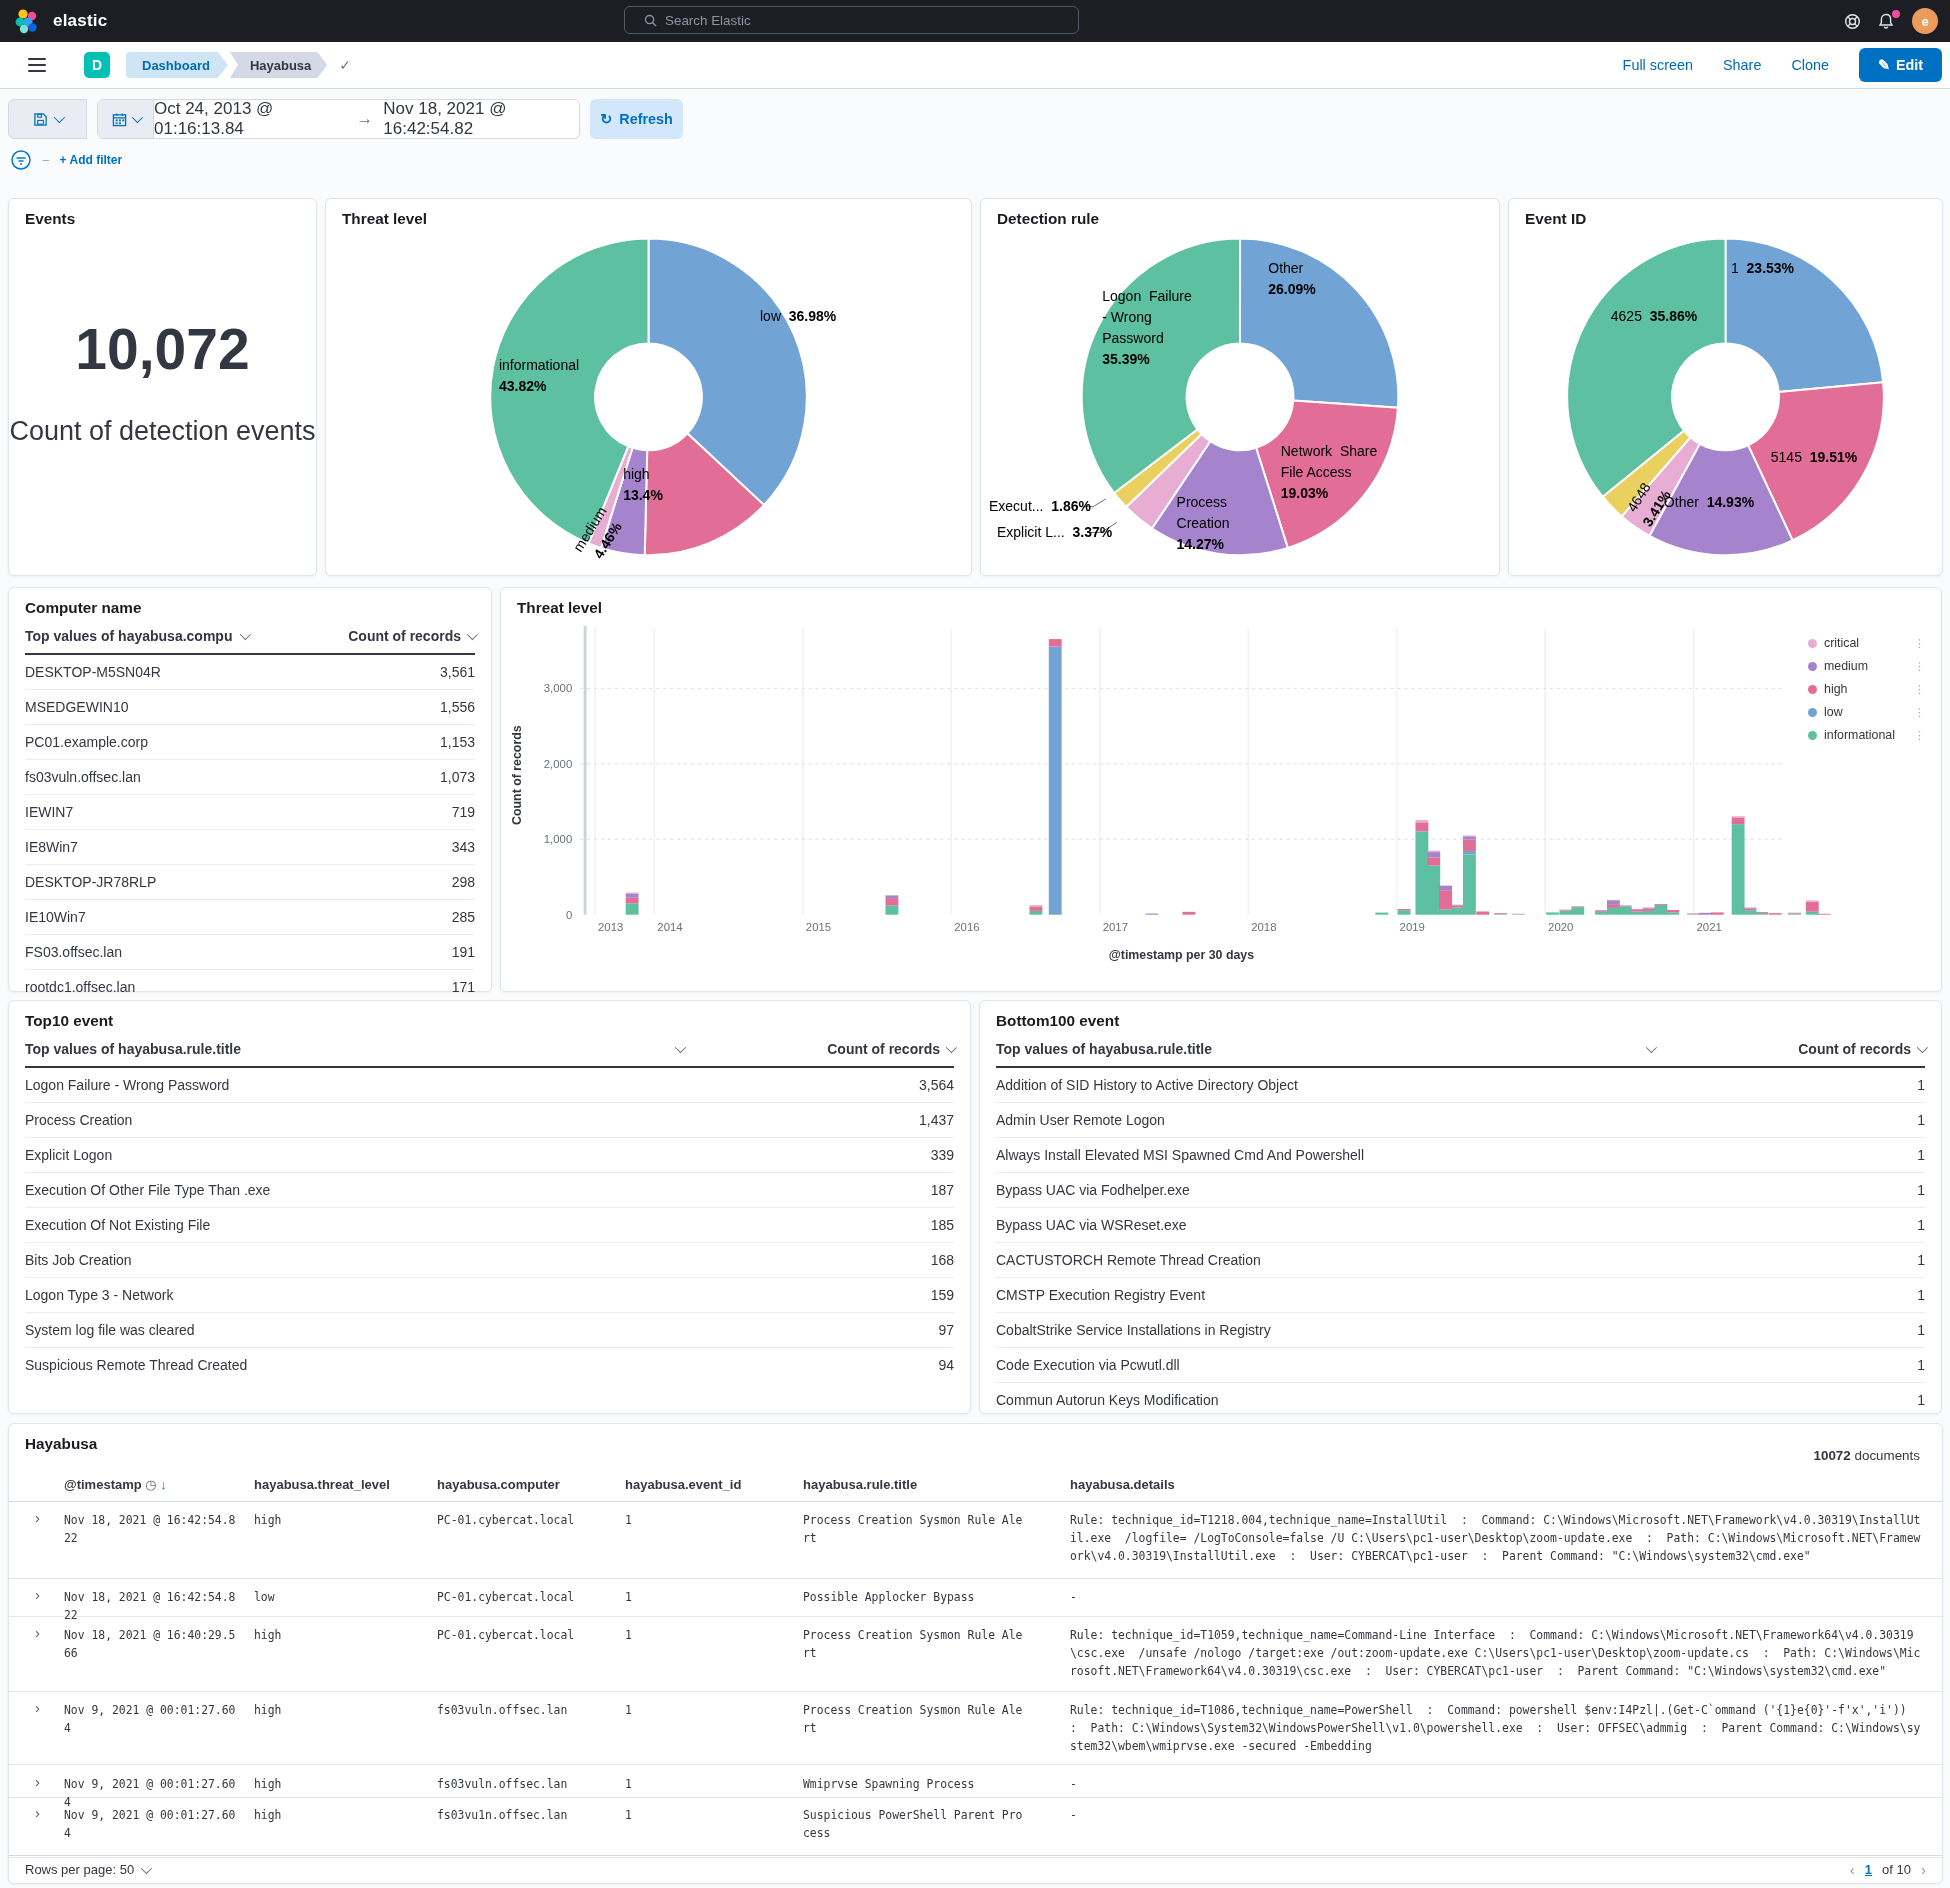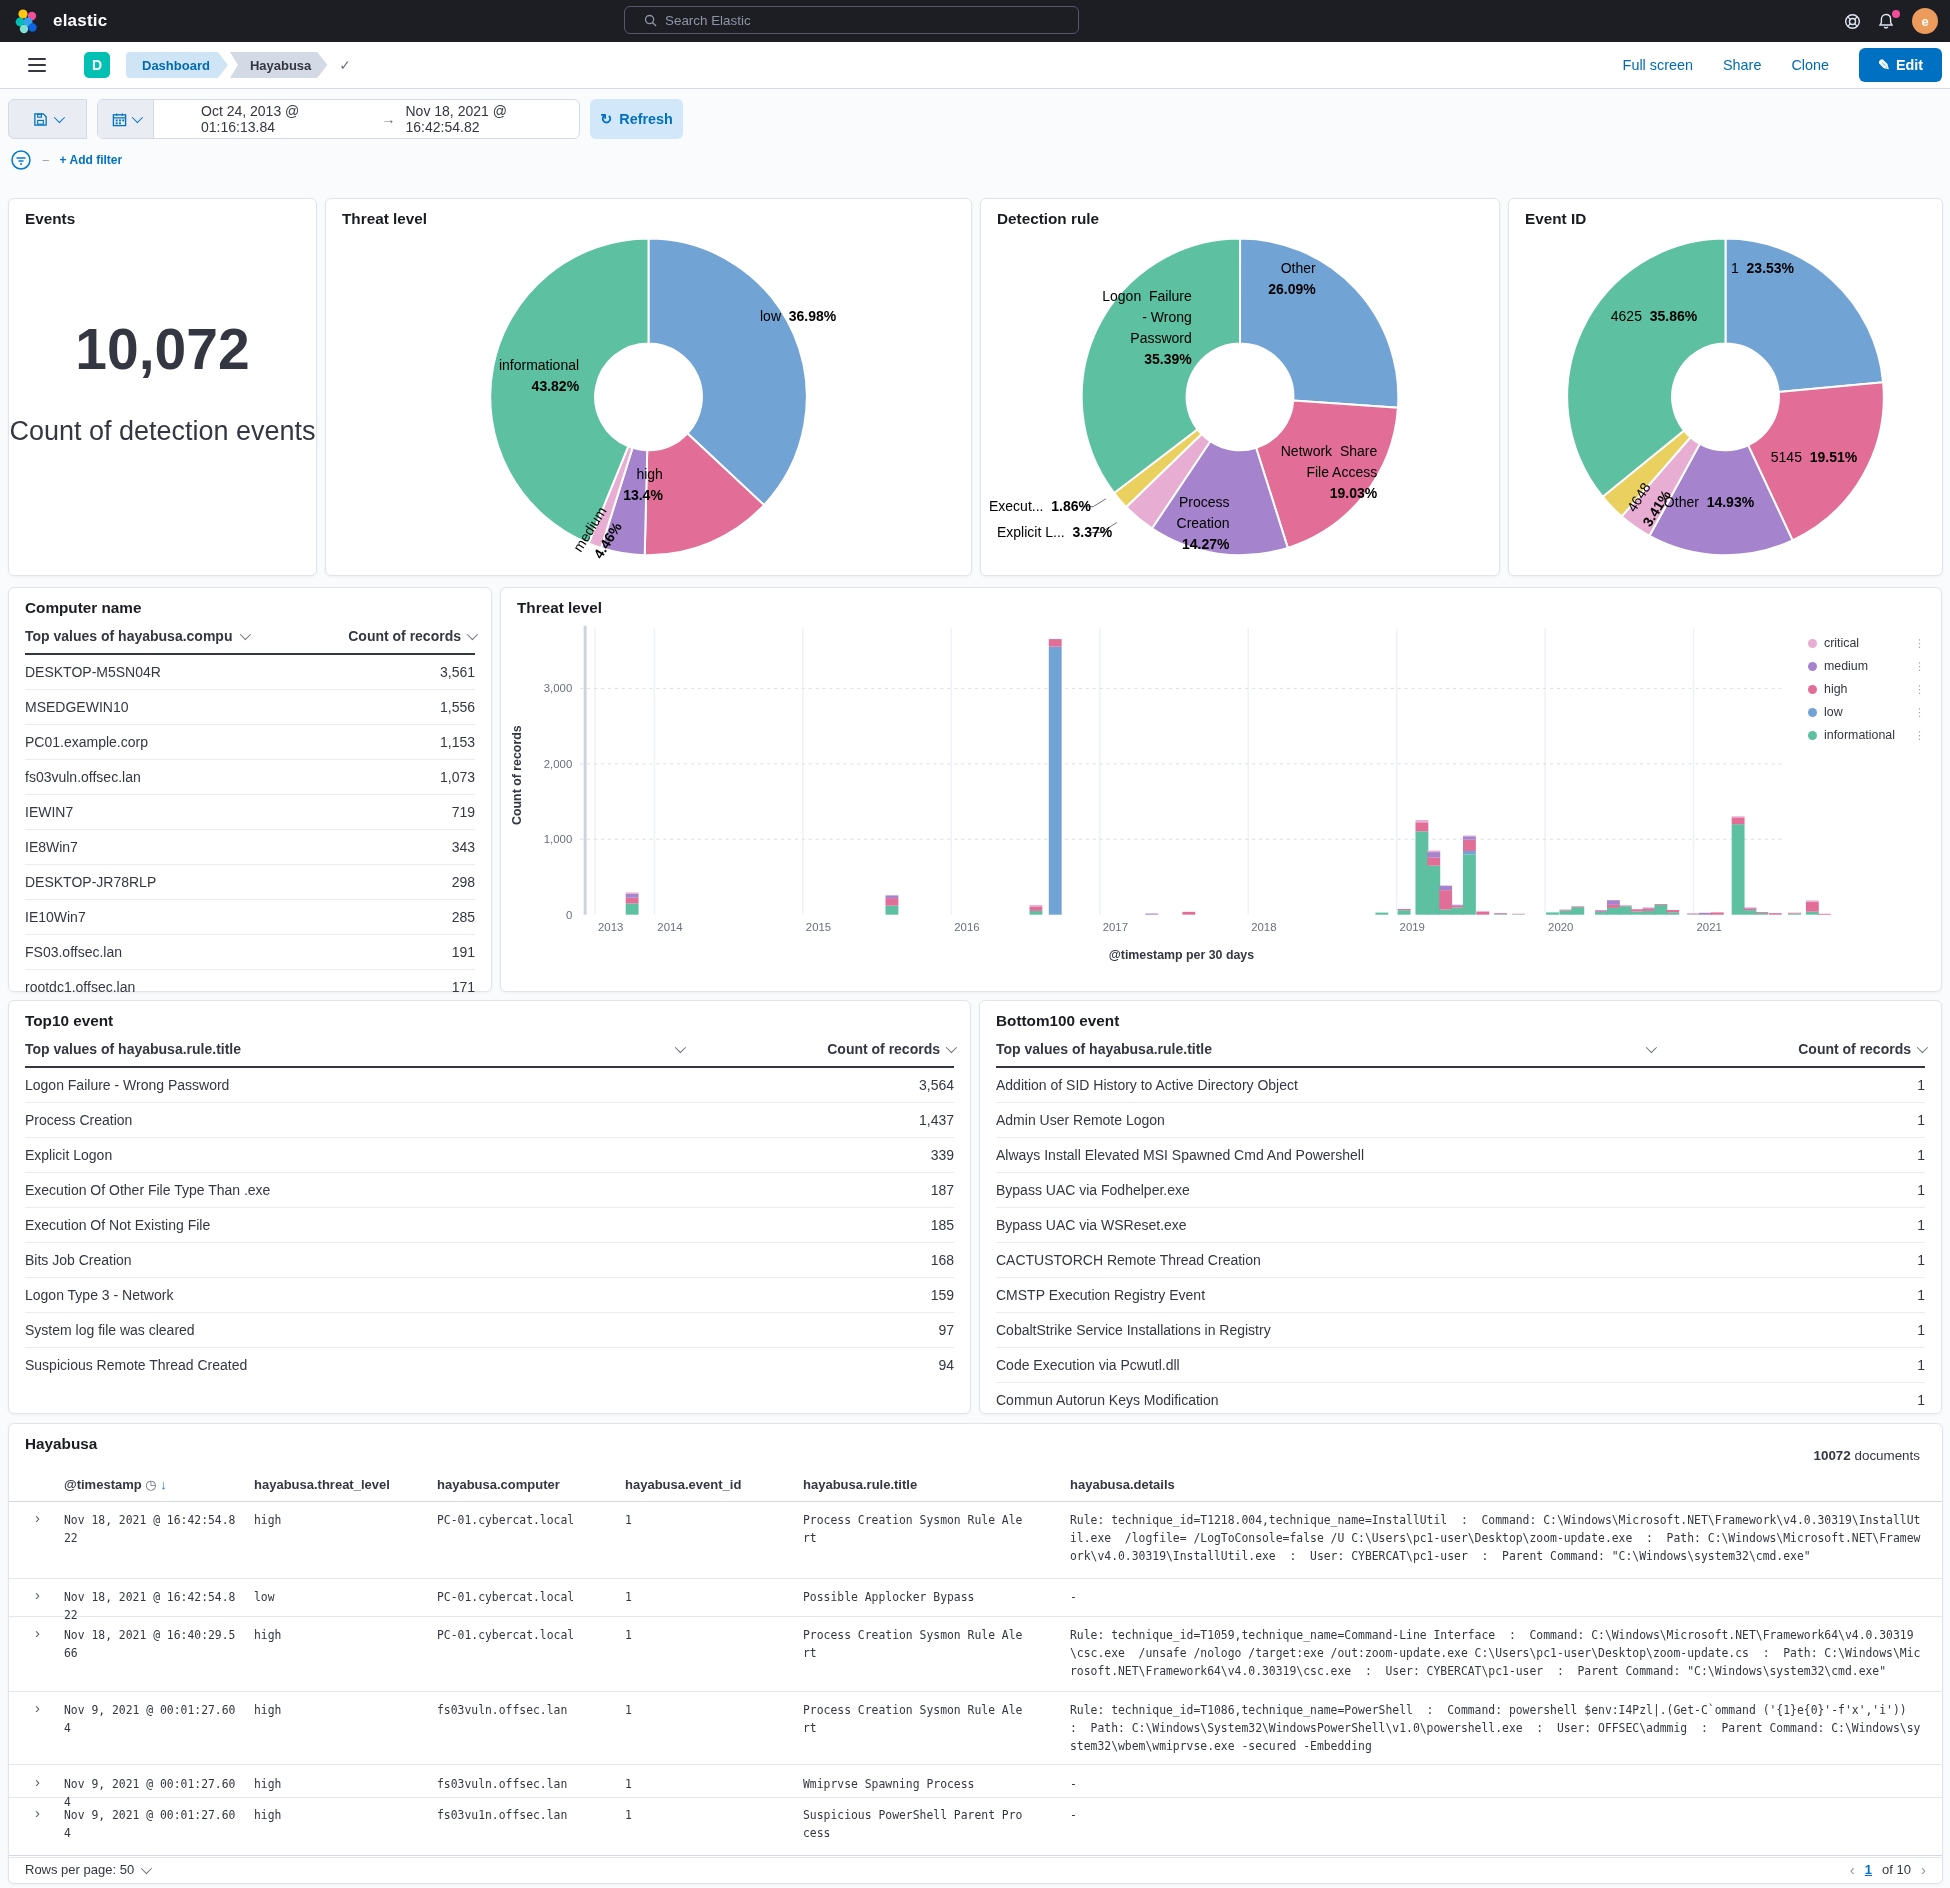--- a/index.html
+++ b/index.html
@@ -25,37 +25,37 @@
   .tlink{color:#006bb4;font-size:14.4px;cursor:pointer;}
   #editbtn{background:#0071c2;color:#fff;border:none;border-radius:6px;height:34px;width:83px;font-size:14.4px;font-weight:600;display:flex;align-items:center;justify-content:center;gap:6px;}
   
   #querybar{position:absolute;top:99px;left:8px;width:1935px;height:40px;display:flex;}
   #savebtn{width:79px;height:40px;background:#e9edf3;border:1px solid #d3dae6;border-radius:6px 0 0 6px;display:flex;align-items:center;justify-content:center;gap:6px;color:#0071c2;box-sizing:border-box;}
   #qinput{flex:0 0 1257px;height:40px;background:#fff;border:1px solid #d3dae6;border-left:none;display:flex;align-items:center;box-sizing:border-box;position:relative;}
   #qinput .ph{color:#69707d;font-size:15px;margin-left:14px;}
   #kql{position:absolute;right:0;top:0;height:100%;width:44px;background:#e9edf3;display:flex;align-items:center;justify-content:center;color:#006bb4;font-weight:600;font-size:13px;border-left:1px solid #d3dae6;}
   #datewrap{margin-left:10px;height:40px;border:1px solid #d3dae6;border-radius:6px;background:#fff;display:flex;align-items:center;flex:0 0 483px;box-sizing:border-box;overflow:hidden;}
   #calbtn{width:55px;height:100%;background:#e9edf3;border-right:1px solid #d3dae6;display:flex;align-items:center;justify-content:center;gap:5px;color:#0071c2;}
-  #daterange{flex:1;display:flex;align-items:center;justify-content:center;gap:10px;font-size:14px;color:#343741;margin-left:47px;}
+  #daterange{flex:1;display:flex;align-items:center;justify-content:center;gap:10px;font-size:17px;color:#343741;}
   #daterange .arr{color:#69707d;}
   #refreshbtn{margin-left:10px;height:40px;flex:0 0 93px;background:#d2e7f9;border:none;border-radius:6px;color:#0071c2;font-weight:600;font-size:14.4px;display:flex;align-items:center;justify-content:center;gap:7px;}
   
   #filterrow{position:absolute;top:149px;left:10px;display:flex;align-items:center;gap:10px;}
   #addfilter{color:#0071c4;font-size:12px;font-weight:600;}
   .dashchar{color:#98a2b3;font-size:13px;}
   
   .panel{position:absolute;background:#fff;border:1px solid #e0e4eb;border-radius:6px;box-shadow:0 1px 3px rgba(0,0,0,.05);box-sizing:border-box;}
   .ptitle{position:absolute;top:11px;left:16px;font-size:15.3px;font-weight:700;color:#1a1c21;}
   
   #p-events .big{position:absolute;top:117px;width:100%;text-align:center;font-size:57px;font-weight:600;color:#343741;}
   #p-events .sub{position:absolute;top:217px;width:100%;text-align:center;font-size:27px;color:#343741;}
   
   .dlabel{position:absolute;font-size:14px;color:#000;line-height:21px;white-space:nowrap;}
   .dlabel b{font-weight:700;}
-  .dlabel.center{transform:translateX(-50%);text-align:right;}
+  .dlabel.center{transform:translateX(-50%);text-align:left;}
   .dlabel.rot{text-align:center;}
   
   .t2head{position:absolute;left:16px;right:16px;top:40px;display:flex;justify-content:space-between;font-size:14px;font-weight:700;color:#343741;align-items:center;}
   .t2head .hleft{display:flex;align-items:center;gap:8px;}
   .t2head .hright{display:flex;align-items:center;gap:6px;}
   .t2rule{position:absolute;left:16px;right:16px;top:65px;border-bottom:2px solid #343741;}
   .t2rows{position:absolute;left:16px;right:16px;top:67px;}
   .trow{display:flex;justify-content:space-between;align-items:center;height:34px;border-bottom:1px solid #e9edf3;font-size:14px;color:#343741;}
   .trow:last-child{border-bottom:none;}
   

